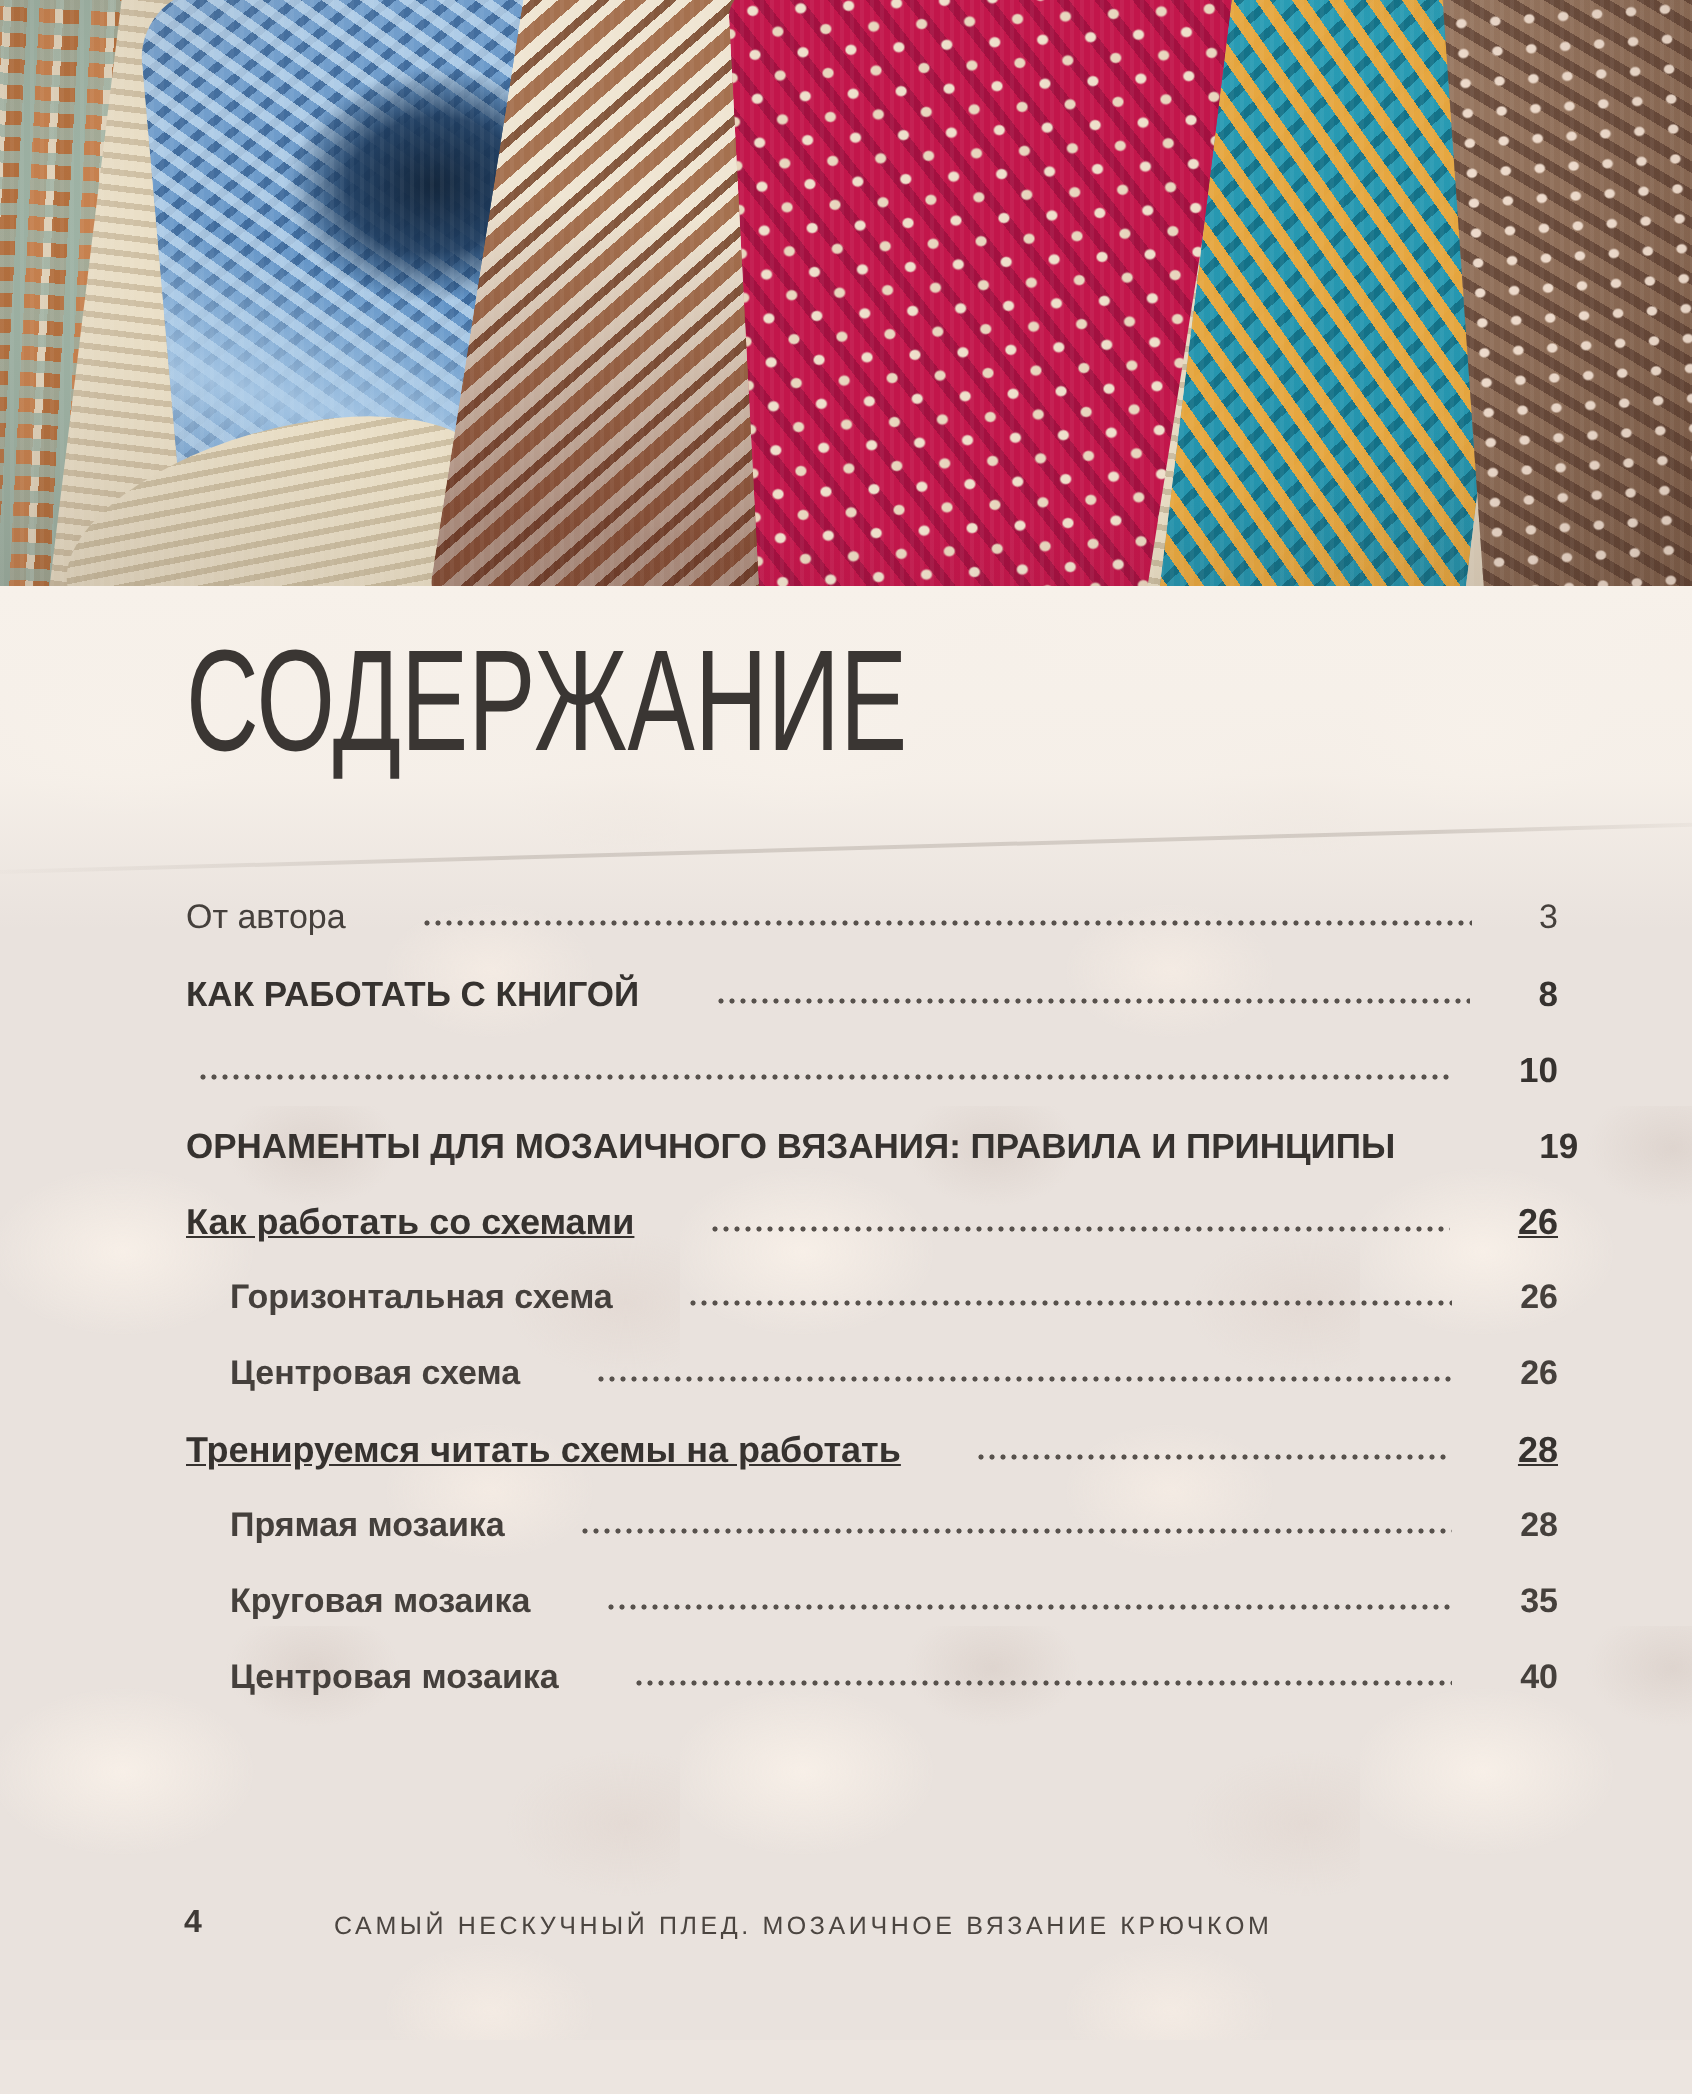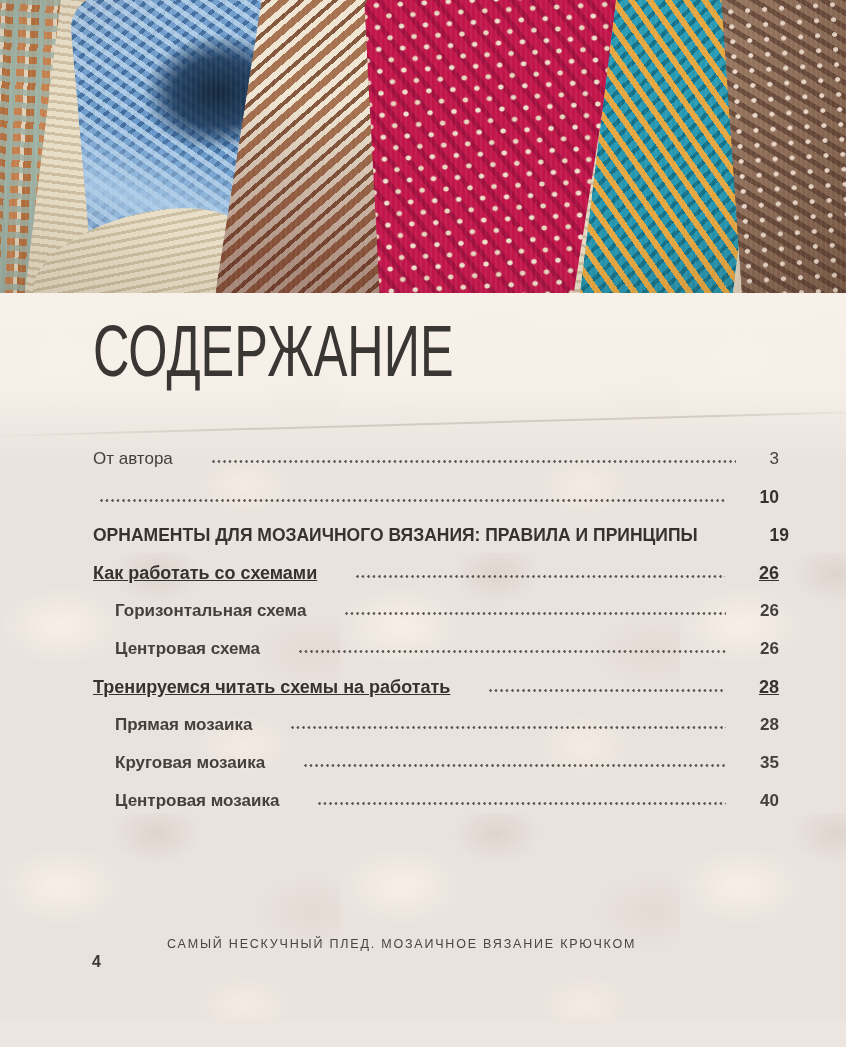--- a/index.html
+++ b/index.html
@@ -94,21 +94,21 @@
     background-image:radial-gradient(circle at 2.5px 2.5px, #57514c 1.05px, rgba(0,0,0,0) 1.5px);
     background-size:5.5px 5px; background-repeat:repeat-x; background-position:0 100%; }
   .toc-page { white-space:nowrap; }
   .toc-row.plain   { font-size:17px;   font-weight:400; color:#45403c; }
   .toc-row.chapter { font-size:17.5px; font-weight:700; color:#36322f; }
   .toc-row.section { font-size:18px;   font-weight:700; color:#36322f;text-decoration:underline; }
   .toc-row.sub     { font-size:17px;   font-weight:700; color:#45403c; padding-left:22px; }
 
   
   .footer-num { position:absolute; left:92px; top:660px; font-size:16px; font-weight:700; color:#3f3a36; }
-  .footer-title { position:absolute; left:167px; top:644px; font-size:12.5px; font-weight:500;
+  .footer-title { position:absolute; left:167px; top:663px; font-size:12.5px; font-weight:500;
     letter-spacing:1.8px; color:#4b4540; white-space:nowrap; }
 </style>
 </head>
 <body>
 
 <div id="stage">
 
   <div class="photo">
     <div class="p-left-mosaic"></div>
     <div class="p-cream-left"></div>
@@ -125,20 +125,25 @@
     <div class="band"></div>
     <div class="crease"></div>
 
     <h1 class="page-title">СОДЕРЖАНИЕ</h1>
 
     <div class="toc" id="toc">
         <div class="toc-row plain">
     <span class="toc-label">От автора</span>
     <span class="toc-dots"></span>
     <span class="toc-page">3</span>
+  </div>
+        <div class="toc-row chapter">
+    <span class="toc-label">КАК РАБОТАТЬ С КНИГОЙ</span>
+    <span class="toc-dots"></span>
+    <span class="toc-page">8</span>
   </div>
         <div class="toc-row chapter">
     <span class="toc-dots"></span>
     <span class="toc-page">10</span>
   </div>
         <div class="toc-row chapter">
     <span class="toc-label">ОРНАМЕНТЫ ДЛЯ МОЗАИЧНОГО ВЯЗАНИЯ: ПРАВИЛА И ПРИНЦИПЫ</span>
     <span class="toc-dots"></span>
     <span class="toc-page">19</span>
   </div>

